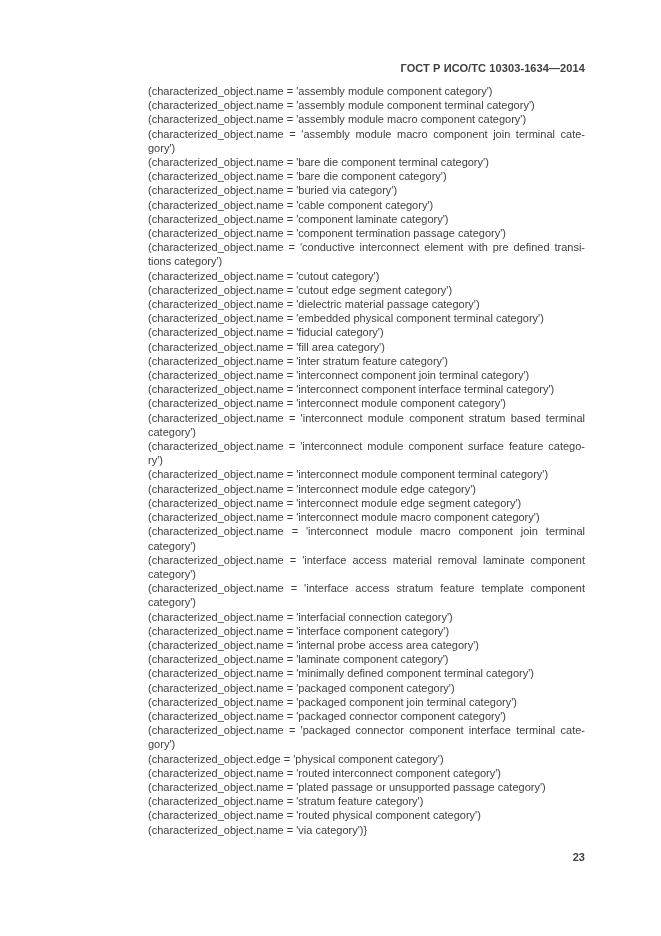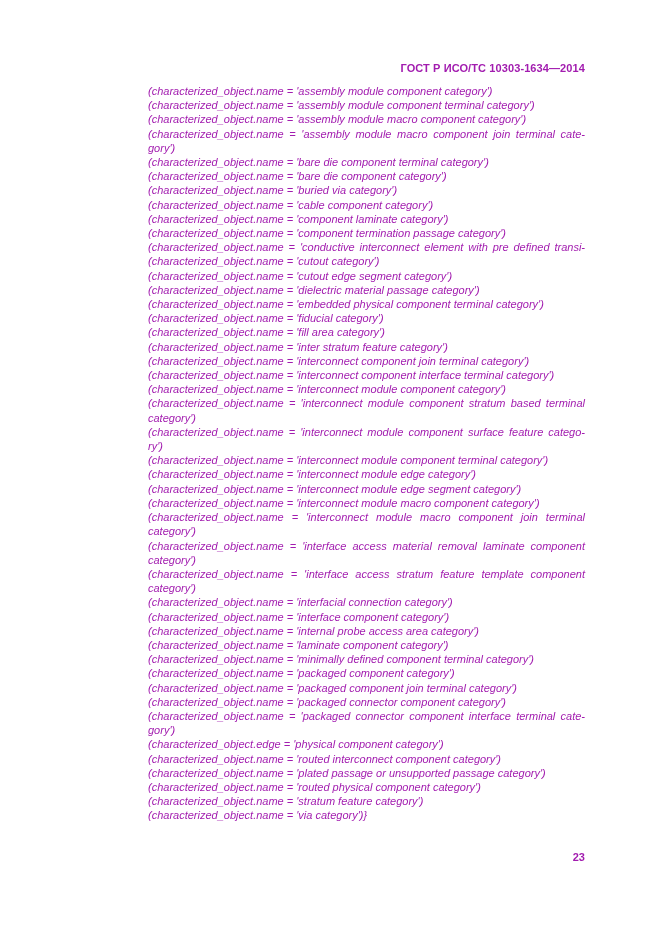--- a/index.html
+++ b/index.html
@@ -7,21 +7,21 @@
     padding: 0;
     background: #ffffff;
   }
   .page {
     position: relative;
     width: 603px;
     height: 936px;
     background: #ffffff;
     overflow: hidden;
     font-family: "Liberation Sans", sans-serif;
-    color: #a21caf;
+    color: #404040;
   }
   .doc-header {
     position: absolute;
     top: 62px;
     left: 148px;
     width: 437px;
     text-align: right;
     font-size: 11px;
     font-weight: bold;
     letter-spacing: 0.1px;
@@ -30,21 +30,20 @@
     position: absolute;
     top: 84px;
     left: 148px;
     width: 437px;
     font-size: 11px;
     line-height: 14.2px;
   }
   .line {
     text-align: left;
     white-space: nowrap;
-    font-style: italic;
   }
   .line.wrapped {
     white-space: normal;
     text-align: justify;
     text-align-last: justify;
   }
   .doc-footer {
     position: absolute;
     top: 851px;
     left: 148px;
@@ -67,20 +66,21 @@
       <div class="line">(characterized_object.name = 'assembly module macro component category')</div>
       <div class="line wrapped">(characterized_object.name = 'assembly module macro component join terminal cate-</div>
       <div class="line">gory')</div>
       <div class="line">(characterized_object.name = 'bare die component terminal category')</div>
       <div class="line">(characterized_object.name = 'bare die component category')</div>
       <div class="line">(characterized_object.name = 'buried via category')</div>
       <div class="line">(characterized_object.name = 'cable component category')</div>
       <div class="line">(characterized_object.name = 'component laminate category')</div>
       <div class="line">(characterized_object.name = 'component termination passage category')</div>
       <div class="line wrapped">(characterized_object.name = 'conductive interconnect element with pre defined transi-</div>
+      <div class="line">tions category')</div>
       <div class="line">(characterized_object.name = 'cutout category')</div>
       <div class="line">(characterized_object.name = 'cutout edge segment category')</div>
       <div class="line">(characterized_object.name = 'dielectric material passage category')</div>
       <div class="line">(characterized_object.name = 'embedded physical component terminal category')</div>
       <div class="line">(characterized_object.name = 'fiducial category')</div>
       <div class="line">(characterized_object.name = 'fill area category')</div>
       <div class="line">(characterized_object.name = 'inter stratum feature category')</div>
       <div class="line">(characterized_object.name = 'interconnect component join terminal category')</div>
       <div class="line">(characterized_object.name = 'interconnect component interface terminal category')</div>
       <div class="line">(characterized_object.name = 'interconnect module component category')</div>
@@ -104,20 +104,20 @@
       <div class="line">(characterized_object.name = 'laminate component category')</div>
       <div class="line">(characterized_object.name = 'minimally defined component terminal category')</div>
       <div class="line">(characterized_object.name = 'packaged component category')</div>
       <div class="line">(characterized_object.name = 'packaged component join terminal category')</div>
       <div class="line">(characterized_object.name = 'packaged connector component category')</div>
       <div class="line wrapped">(characterized_object.name = 'packaged connector component interface terminal cate-</div>
       <div class="line">gory')</div>
       <div class="line">(characterized_object.edge = 'physical component category')</div>
       <div class="line">(characterized_object.name = 'routed interconnect component category')</div>
       <div class="line">(characterized_object.name = 'plated passage or unsupported passage category')</div>
+      <div class="line">(characterized_object.name = 'stratum feature category')</div>
       <div class="line">(characterized_object.name = 'routed physical component category')</div>
-      <div class="line">(characterized_object.name = 'stratum feature category')</div>
       <div class="line">(characterized_object.name = 'via category')}</div>
     </div>
 
   <div class="doc-footer">23</div>
 
 </div>
 
 </body></html>

